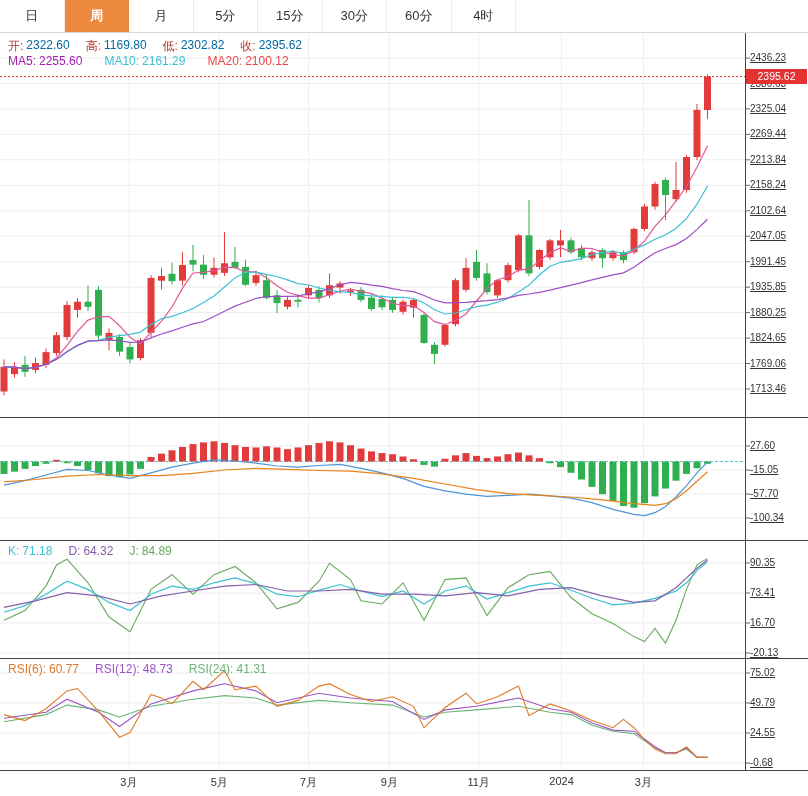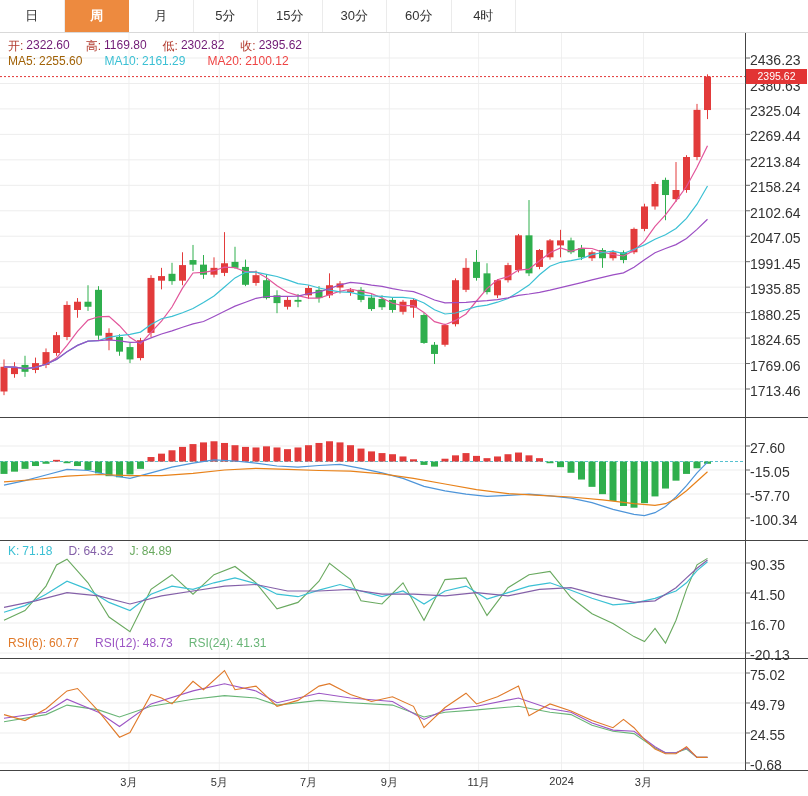--- a/index.html
+++ b/index.html
@@ -8,30 +8,30 @@
   .toolbar{position:absolute;top:0;left:0;width:808px;height:33px;background:#fff;
            border-bottom:1px solid #d9d9d9;display:flex;box-sizing:border-box;z-index:5;}
   .tab{width:64.5px;height:32px;line-height:32px;text-align:center;font-size:13px;color:#333;
        border-right:1px solid #ebebeb;box-sizing:border-box;cursor:pointer;}
   .tab.active{background:#ED8A3F;color:#fff;font-weight:bold;border-right:none;}
   #chart-svg{position:absolute;top:0;left:0;z-index:1;}
   .hdr{position:absolute;font-size:12px;white-space:nowrap;z-index:4;display:flex;gap:16px;}
   .pair{display:inline-flex;gap:3px;}
   .ohlc{top:38px;left:8px;}
   .ohlc .lbl{color:#B23B2E;}
-  .ohlc .val{color:#701a75;}
+  .ohlc .val{color:#0369a1;}
   .ma-row{top:54px;left:8px;gap:22px;}
-  .c-ma5{color:#a16207;} .c-ma10{color:#3BC0D4;} .c-ma20{color:#ef4444;}
+  .c-ma5{color:#a21caf;} .c-ma10{color:#3BC0D4;} .c-ma20{color:#ef4444;}
   .macd-hdr{top:421px;left:8px;}
   .c-macd{color:#E03131;} .c-diff{color:#4E95D9;} .c-dea{color:#E8821A;}
   .kdj-hdr{top:544px;left:8px;}
   .c-k{color:#3BC0D4;} .c-d{color:#8460A8;} .c-j{color:#69A95F;}
-  .rsi-hdr{top:636px;left:8px;}
+  .rsi-hdr{top:662px;left:8px;}
   .c-rsi6{color:#E07A2A;} .c-rsi12{color:#9C55C4;} .c-rsi24{color:#69B577;}
-  .y-label{position:absolute;left:750px;font-size:14px;color:#333;z-index:2;}
+  .y-label{position:absolute;left:750px;font-size:10px;color:#333;z-index:2;text-decoration:underline;}
   .x-label{position:absolute;top:775px;font-size:11px;color:#333;transform:translateX(-50%);z-index:2;}
   .price-badge{position:absolute;top:69px;left:746px;width:61px;height:15px;background:#E23434;
                color:#fff;font-size:10.5px;line-height:15px;text-align:center;z-index:3;}
 </style>
 </head>
 <body>
 
 <div class="app">
   <div class="toolbar">
       <div class="tab">日</div>
@@ -406,21 +406,21 @@
     <div class="y-label" style="top: 281.1px;">1935.85</div>
     <div class="y-label" style="top: 306.6px;">1880.25</div>
     <div class="y-label" style="top: 332.1px;">1824.65</div>
     <div class="y-label" style="top: 357.5px;">1769.06</div>
     <div class="y-label" style="top: 383px;">1713.46</div>
     <div class="y-label" style="top: 440px;">27.60</div>
     <div class="y-label" style="top: 464px;">-15.05</div>
     <div class="y-label" style="top: 488px;">-57.70</div>
     <div class="y-label" style="top: 512px;">-100.34</div>
     <div class="y-label" style="top: 557px;">90.35</div>
-    <div class="y-label" style="top: 587px;">41.50</div>
+    <div class="y-label" style="top: 587px;">73.41</div>
     <div class="y-label" style="top: 617px;">16.70</div>
     <div class="y-label" style="top: 647px;">-20.13</div>
     <div class="y-label" style="top: 667px;">75.02</div>
     <div class="y-label" style="top: 697px;">49.79</div>
     <div class="y-label" style="top: 727px;">24.55</div>
     <div class="y-label" style="top: 757px;">-0.68</div>
     <div class="x-label" style="left: 128.9px;">3月</div>
     <div class="x-label" style="left: 219.3px;">5月</div>
     <div class="x-label" style="left: 308.5px;">7月</div>
     <div class="x-label" style="left: 389.4px;">9月</div>

